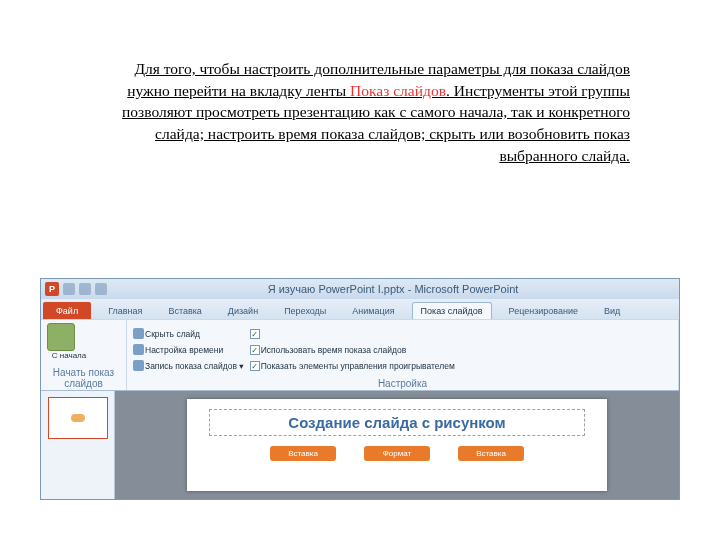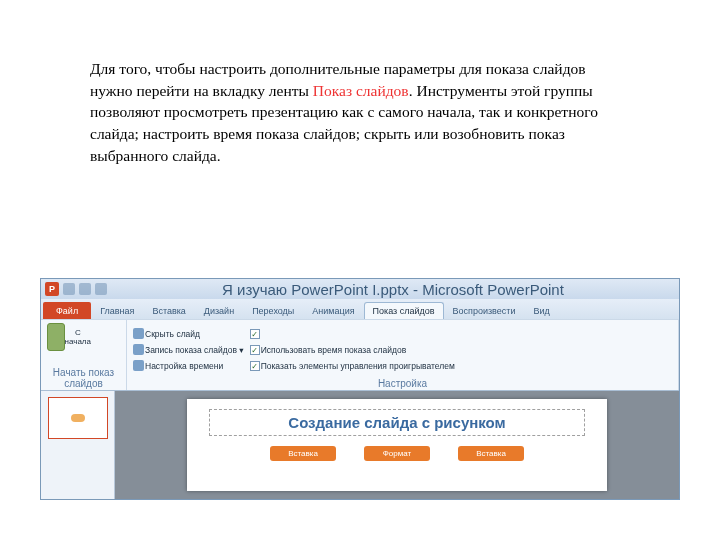--- a/index.html
+++ b/index.html
@@ -6,25 +6,26 @@
   body {
     margin: 0;
     width: 720px;
     height: 540px;
     background: #fff;
     font-family: "Segoe UI", Arial, sans-serif;
     overflow: hidden;
   }
   .slide-text {
     padding: 58px 90px 0 90px;
-    text-align: left;
+    text-align: right;
     font-size: 15.5px;
     line-height: 1.4;
     color: #000;
     font-family: Georgia, "Times New Roman", serif;
+    text-decoration: underline;
   }
   .accent { color: #e33; }
   .ppt-window {
     position: absolute;
     left: 40px;
     top: 278px;
     width: 640px;
     height: 222px;
     border: 1px solid #7a99b8;
     background: #e8eef4;
@@ -53,30 +54,30 @@
   }
   .qat-icon {
     width: 12px; height: 12px;
     background: #6a8bb0;
     border-radius: 2px;
     opacity: .5;
   }
   .title-center {
     flex: 1;
     text-align: center;
-    font-size: 15px;
+    font-size: 11px;
     color: #3a5a7a;
   }
   .tabstrip {
     height: 20px;
     background: linear-gradient(#e6eef8,#d5e2f0);
     display: flex;
     align-items: flex-end;
     padding-left: 2px;
-    gap: 0;
+    gap: 8px;
   }
   .tab {
     padding: 3px 8px 3px 8px;
     font-size: 9px;
     color: #3a5a7a;
     border: 1px solid transparent;
     border-bottom: none;
     cursor: pointer;
   }
   .tab.file {
@@ -108,22 +109,21 @@
   }
   .group-body { display: flex; gap: 6px; align-items: flex-start; height: 56px; }
   .group-label {
     text-align: center;
     font-size: 10px;
     color: #5a7aa0;
     padding-top: 1px;
   }
   .big-btn {
     display: flex;
-    flex-direction: row;
-    align-items: center;
+    flex-direction: column;
     width: 44px;
     cursor: pointer;
   }
   .big-icon {
     width: 28px; height: 28px;
     background: #8eb066;
     border: 1px solid #6a9040;
     border-radius: 3px;
     margin-bottom: 1px;
     position: relative;
@@ -228,21 +228,21 @@
   </div>
 
   <div class="tabstrip">
     <div class="tab file">Файл</div>
     <div class="tab">Главная</div>
     <div class="tab">Вставка</div>
     <div class="tab">Дизайн</div>
     <div class="tab">Переходы</div>
     <div class="tab">Анимация</div>
     <div class="tab active">Показ слайдов</div>
-    <div class="tab">Воспроизвести</div>
+    <div class="tab">Рецензирование</div>
     <div class="tab">Вид</div>
   </div>
 
   <div class="ribbon">
 
     <div class="group" style="width:86px">
       <div class="group-body">
         <div class="big-btn">
           <div class="big-icon"></div>
           <div class="lbl">С начала</div>
@@ -253,25 +253,25 @@
 
     <div class="group" style="flex:1">
       <div class="group-body">
         <div>
           <div class="small-line">
             <span class="small-icon"></span>
             <span>Скрыть слайд</span>
           </div>
           <div class="small-line">
             <span class="small-icon"></span>
+            <span>Настройка времени</span>
+          </div>
+          <div class="small-line">
+            <span class="small-icon"></span>
             <span>Запись показа слайдов ▾</span>
-          </div>
-          <div class="small-line">
-            <span class="small-icon"></span>
-            <span>Настройка времени</span>
           </div>
         </div>
         <div>
           <div class="small-line">
             <span class="chk">✓</span>
           </div>
           <div class="small-line">
             <span class="chk">✓</span>
             <span>Использовать время показа слайдов</span>
           </div>

